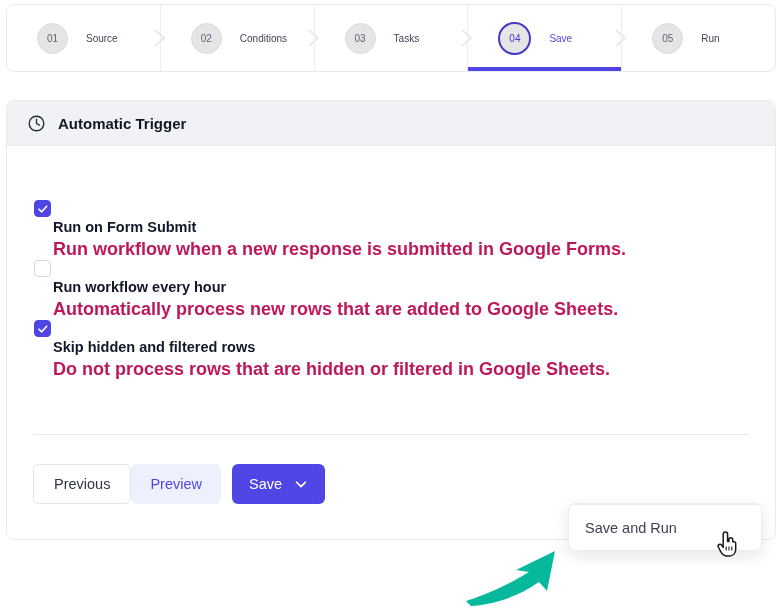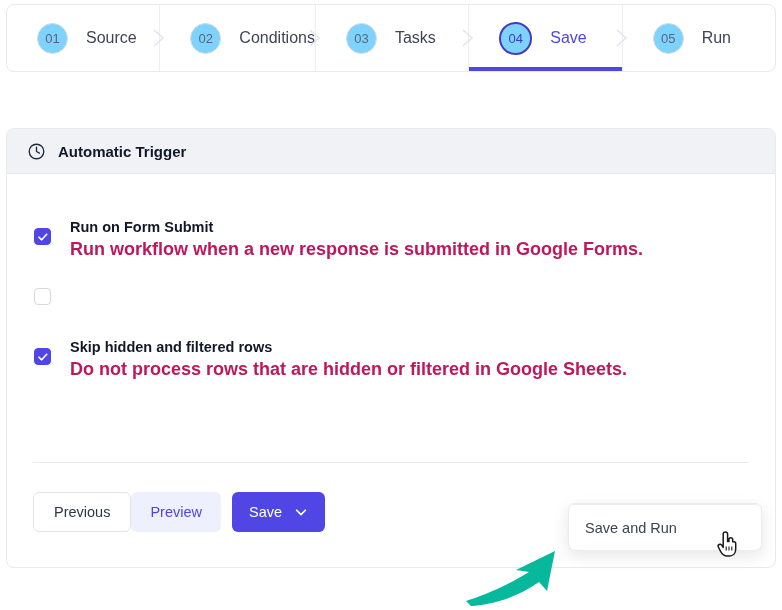--- a/index.html
+++ b/index.html
@@ -40,30 +40,30 @@
     border-right: 1px solid #eceef2;
   }
   .step:last-child { border-right: none; }
 
   .step-badge {
     width: 29px;
     height: 29px;
     border-radius: 50%;
     border: 1.4px solid #d8dbe3;
     color: #5c6477;
-    font-size: 13px;
+    font-size: 10px;
     display: flex;
     align-items: center;
     justify-content: center;
     flex: 0 0 auto;
-    background: #7dd3fc;
+    background: #e5e5e5;
   }
   .step-label {
     margin-left: 18px;
-    font-size: 16px;
+    font-size: 10px;
     color: #3e4555;
   }
   .step.active .step-badge {
     border-color: #4338ca;
     border-width: 2px;
     color: #4338ca;
   }
   .step.active .step-label {
     color: #4f46e5;
   }
@@ -90,21 +90,20 @@
     position: absolute;
     left: 6px;
     top: 100px;
     width: 770px;
     height: 440px;
     background: #ffffff;
     border: 1px solid #e9eaee;
     border-radius: 8px;
     box-sizing: border-box;
     overflow: visible;
-    margin-top: 28px;
   }
   .card-header {
     height: 45px;
     background: #f1f2f6;
     border-bottom: 1px solid #e9eaee;
     border-radius: 7px 7px 0 0;
     display: flex;
     align-items: center;
     padding-left: 20px;
     box-sizing: border-box;
@@ -124,20 +123,21 @@
 
   .options {
     padding: 43px 0 0 0;
   }
   .option-row {
     display: flex;
     align-items: flex-start;
     padding: 0 0 0 27px;
     height: 60px;
     box-sizing: border-box;
+    flex-direction: column;
   }
   .cb {
     width: 17px;
     height: 17px;
     border-radius: 4px;
     box-sizing: border-box;
     flex: 0 0 auto;
     margin-top: 11px;
     position: relative;
   }
@@ -331,20 +331,24 @@
         </svg>
       </div>
       <div class="option-text">
         <div class="option-title">Run on Form Submit</div>
         <div class="option-desc">Run workflow when a new response is submitted in Google Forms.</div>
       </div>
     </div>
 
     <div class="option-row">
       <div class="cb off"></div>
+      <div class="option-text">
+        <div class="option-title">Run workflow every hour</div>
+        <div class="option-desc">Automatically process new rows that are added to Google Sheets.</div>
+      </div>
     </div>
 
     <div class="option-row">
       <div class="cb on">
         <svg viewBox="0 0 17 17" width="14" height="14" style="position:absolute;left:0.5px;top:0.5px;">
           <polyline points="3.6,8.8 6.9,11.9 13,5.2" fill="none" stroke="#ffffff" stroke-width="2" stroke-linecap="round" stroke-linejoin="round"></polyline>
         </svg>
       </div>
       <div class="option-text">
         <div class="option-title">Skip hidden and filtered rows</div>

